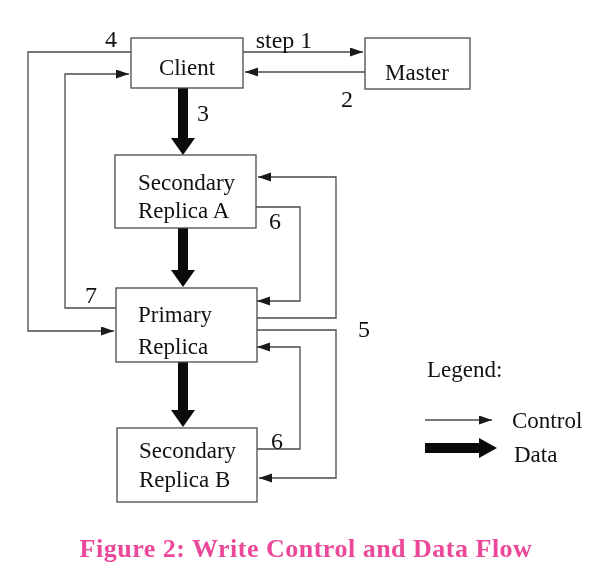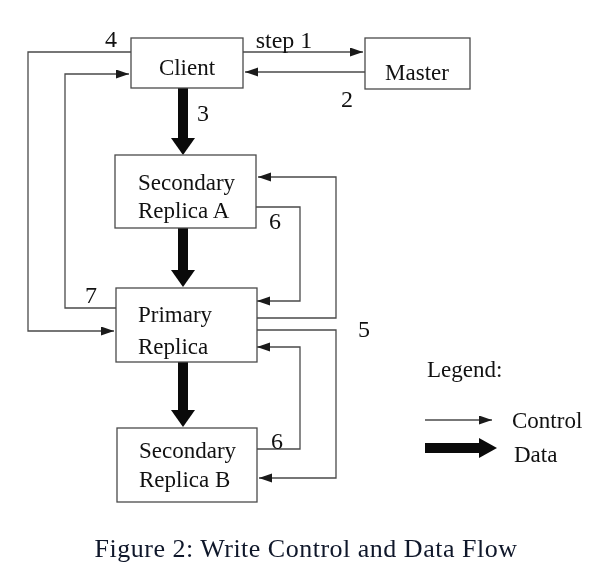--- a/index.html
+++ b/index.html
@@ -34,24 +34,24 @@
   .control-line { fill: none; stroke: #4a4a4a; stroke-width: 1.3; }
   .data-line { fill: none; stroke: #0a0a0a; stroke-width: 10; }
   .data-head { fill: #0a0a0a; stroke: none; }
   .caption {
     position: absolute;
     top: 534px; left: 0;
     width: 600px;
     text-align: center;
     text-indent: 12px;
     font-family: "Liberation Serif", "DejaVu Serif", serif;
-    font-weight: normal;
+    font-weight: bold;
     font-size: 26px;
     letter-spacing: 0.5px;
-    color: #0f172a;
+    color: #ec4899;
     white-space: nowrap;
   }
 </style>
 </head>
 <body>
 
 <div class="page">
 
   <svg width="600" height="528" viewBox="0 0 600 528">
     <defs>

